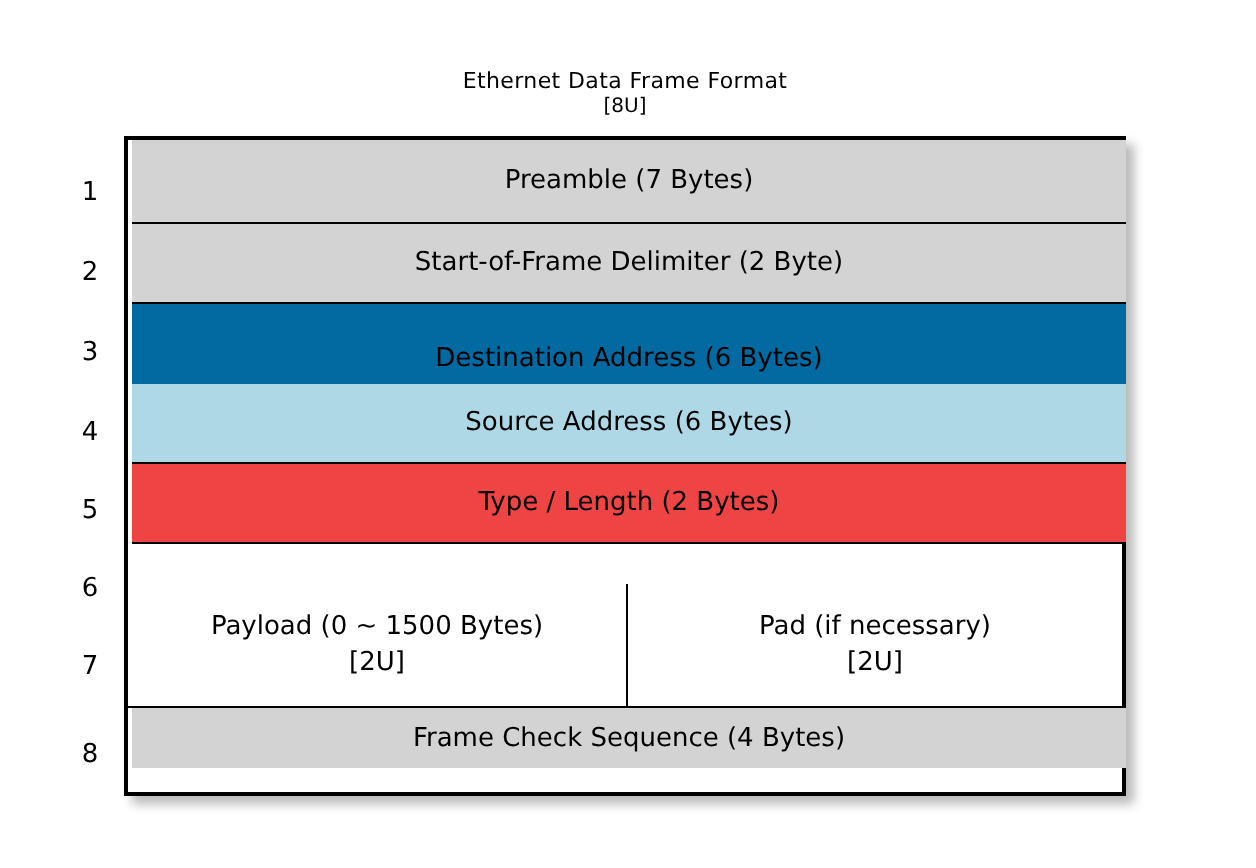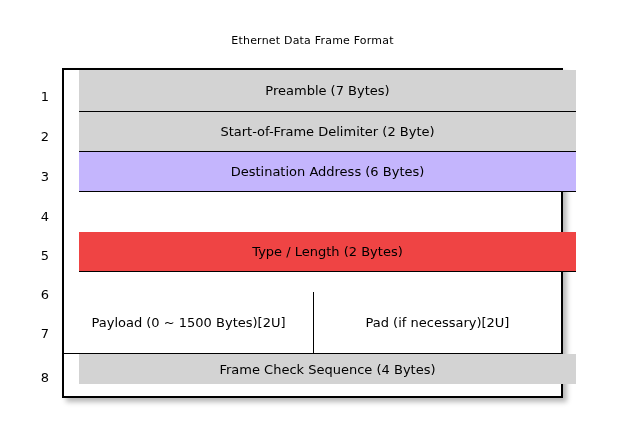--- a/index.html
+++ b/index.html
@@ -75,21 +75,21 @@
     box-shadow: 4px 4px 5px rgba(0,0,0,0.28);
   }
   .frame-inner {
     position: relative;
     width: 100%;
     height: 100%;
   }
 
   .field {
     position: absolute;
-    left: 15px;
+    left: 2px;
     width: 100%;
     box-sizing: border-box;
     display: flex;
     align-items: center;
     justify-content: center;
     font-size: 13px;
     color: #000000;
     border-bottom: 1.5px solid #000000;
     text-align: center;
   }
@@ -102,21 +102,21 @@
     position: absolute;
     left: 0;
     width: 100%;
     display: flex;
     box-sizing: border-box;
     border-bottom: 1.5px solid #000000;
     background: #ffffff;
   }
   .split-cell {
     display: flex;
-    flex-direction: row;
+    flex-direction: column;
     align-items: center;
     justify-content: center;
     font-size: 13px;
     color: #000000;
     text-align: center;
     box-sizing: border-box;
     margin-top: 20px;
   }
   .split-cell.left {
     width: 50.3%;
@@ -129,20 +129,21 @@
   .split-line1 { white-space: nowrap; line-height: 18px; }
   .split-line2 { white-space: nowrap; line-height: 18px; }
 </style>
 </head>
 <body>
 
 <div id="diagram-root">
 
   <div class="title-block">
     <div class="title-main">Ethernet Data Frame Format</div>
+    <div class="title-sub">[8U]</div>
   </div>
 
   <div class="gutter">
     <div class="row-num" style="top:22px">1</div>
     <div class="row-num" style="top:62px">2</div>
     <div class="row-num" style="top:102px">3</div>
     <div class="row-num" style="top:142px">4</div>
     <div class="row-num" style="top:181px">5</div>
     <div class="row-num" style="top:220px">6</div>
     <div class="row-num" style="top:259px">7</div>
@@ -153,24 +154,27 @@
     <div class="frame-inner">
 
       <div class="field" style="top:0px;height:42px;background:#d3d3d3">
         <span class="field-label">Preamble (7 Bytes)</span>
       </div>
 
       <div class="field" style="top:42px;height:40px;background:#d3d3d3">
         <span class="field-label">Start-of-Frame Delimiter (2 Byte)</span>
       </div>
 
-      <div class="field" style="top:82px;height:40px;background:#c4b5fd">
+      <div class="field" style="top:82px;height:56px;background:#0369a1">
         <span class="field-label">Destination Address (6 Bytes)</span>
       </div>
 
+      <div class="field" style="top:122px;height:40px;background:#aed8e6">
+        <span class="field-label">Source Address (6 Bytes)</span>
+      </div>
 
       <div class="field" style="top:162px;height:40px;background:#ef4444">
         <span class="field-label">Type / Length (2 Bytes)</span>
       </div>
 
       <div class="split-region" style="top:202px;height:82px;">
         <div class="split-cell left">
           <span class="split-line1">Payload (0 ~ 1500 Bytes)</span>
           <span class="split-line2">[2U]</span>
         </div>

